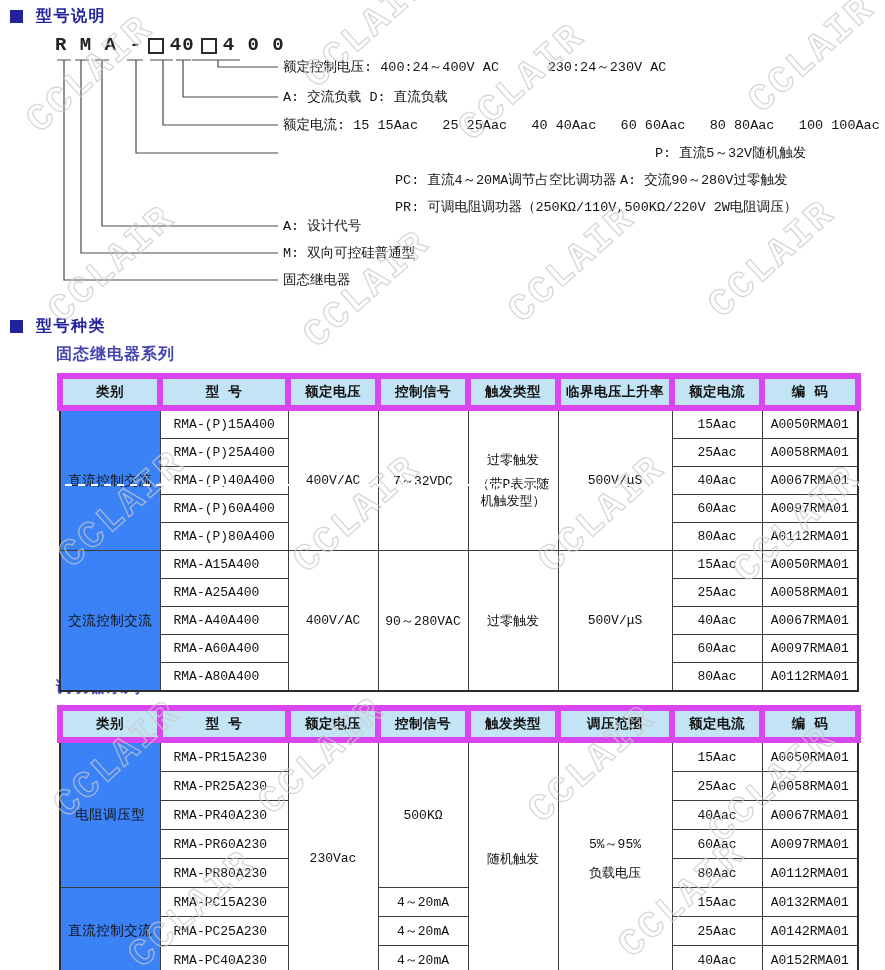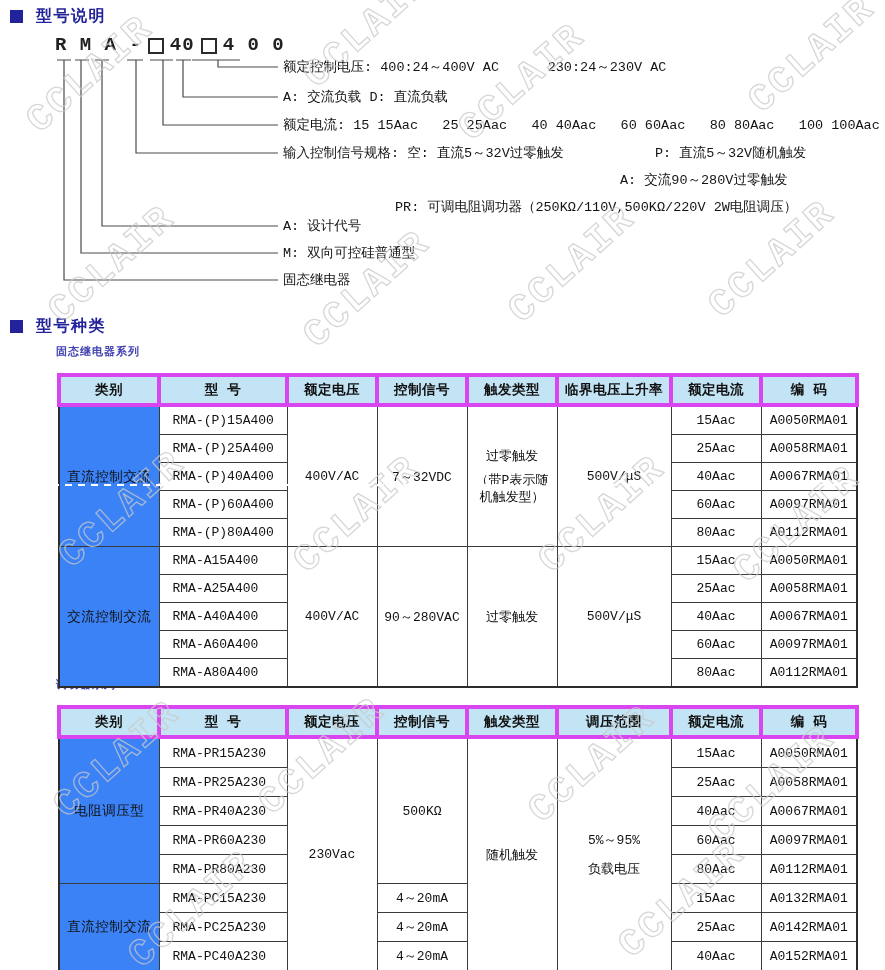--- a/index.html
+++ b/index.html
@@ -17,33 +17,33 @@
   .bullet{width:13px;height:13px;background:#22229b;display:inline-block;flex:0 0 auto;}
   
   .model-line{
     position:absolute;left:55px;top:34px;display:flex;align-items:center;gap:6px;
     font-size:19px;font-weight:bold;color:#222;white-space:pre;letter-spacing:1px;
   }
   .model-box{width:12px;height:12px;border:2px solid #2b2b2b;display:inline-block;margin-top:1px;}
   svg.lines{position:absolute;left:0;top:0;z-index:1;}
   .dlabel{position:absolute;font-size:13.5px;white-space:pre;color:#141414;z-index:2;}
   
-  .subtitle{position:absolute;left:56px;font-size:11px;color:#4444b2;font-weight:bold;letter-spacing:1px;}
+  .subtitle{position:absolute;left:56px;font-size:16px;color:#4444b2;font-weight:bold;letter-spacing:1px;}
   #sub1{top:344px}
   #sub2{top:677px}
   
   table.spec{
     position:absolute;left:57px;border-collapse:collapse;table-layout:fixed;width:798px;
     text-align:center;font-size:13px;border:2px solid #2c2c2c;z-index:2;
   }
   #table1{top:373px}
   #table2{top:705px}
   .spec th{
     background:#c3e4f4;height:26px;font-weight:600;font-size:13.5px;color:#111;
-    border:4px solid #d946ef;padding:0;letter-spacing:.5px;
+    border:6px solid #d946ef;padding:0;letter-spacing:.5px;
   }
   .spec td{border:1px solid #3b3b3b;padding:1px 2px;height:25px;background:#fff;color:#111;}
   #table2 td{height:26px}
   .spec td.cat{background:#3b82f6;font-size:13.5px;letter-spacing:.5px;}
   .spec td.model{text-align:left;padding-left:13px;}
   .trigger .note{margin-top:8px;line-height:1.3;}
   .range div + div{margin-top:11px;}
   
   .watermark{
     position:absolute;font-size:38px;font-weight:bold;letter-spacing:3px;
@@ -85,22 +85,22 @@
       <path d="M136 60V153H278"></path>
       <path d="M102 60V226H278"></path>
       <path d="M81 60V253H278"></path>
       <path d="M64 60V280H278"></path>
     </g>
   </svg>
 
   <div class="dlabel" style="left:283px;top:58px">额定控制电压: 400:24～400V AC      230:24～230V AC</div>
   <div class="dlabel" style="left:283px;top:88px">A: 交流负载 D: 直流负载</div>
   <div class="dlabel" style="left:283px;top:116px">额定电流: 15 15Aac   25 25Aac   40 40Aac   60 60Aac   80 80Aac   100 100Aac</div>
-  <div class="dlabel" style="left:283px;top:144px">输入控制信号规格: 空: 直流5～32V过零触发</div>
   <div class="dlabel" style="left:655px;top:144px">P: 直流5～32V随机触发</div>
+  <div class="dlabel" style="left:395px;top:171px">PC: 直流4～20MA调节占空比调功器</div>
   <div class="dlabel" style="left:620px;top:171px">A: 交流90～280V过零触发</div>
   <div class="dlabel" style="left:395px;top:198px">PR: 可调电阻调功器（250KΩ/110V,500KΩ/220V 2W电阻调压）</div>
   <div class="dlabel" style="left:283px;top:217px">A: 设计代号</div>
   <div class="dlabel" style="left:283px;top:244px">M: 双向可控硅普通型</div>
   <div class="dlabel" style="left:283px;top:271px">固态继电器</div>
 
   <div class="section-title" id="sec2">
     <span class="bullet"></span>
     <span>型号种类</span>
   </div>

